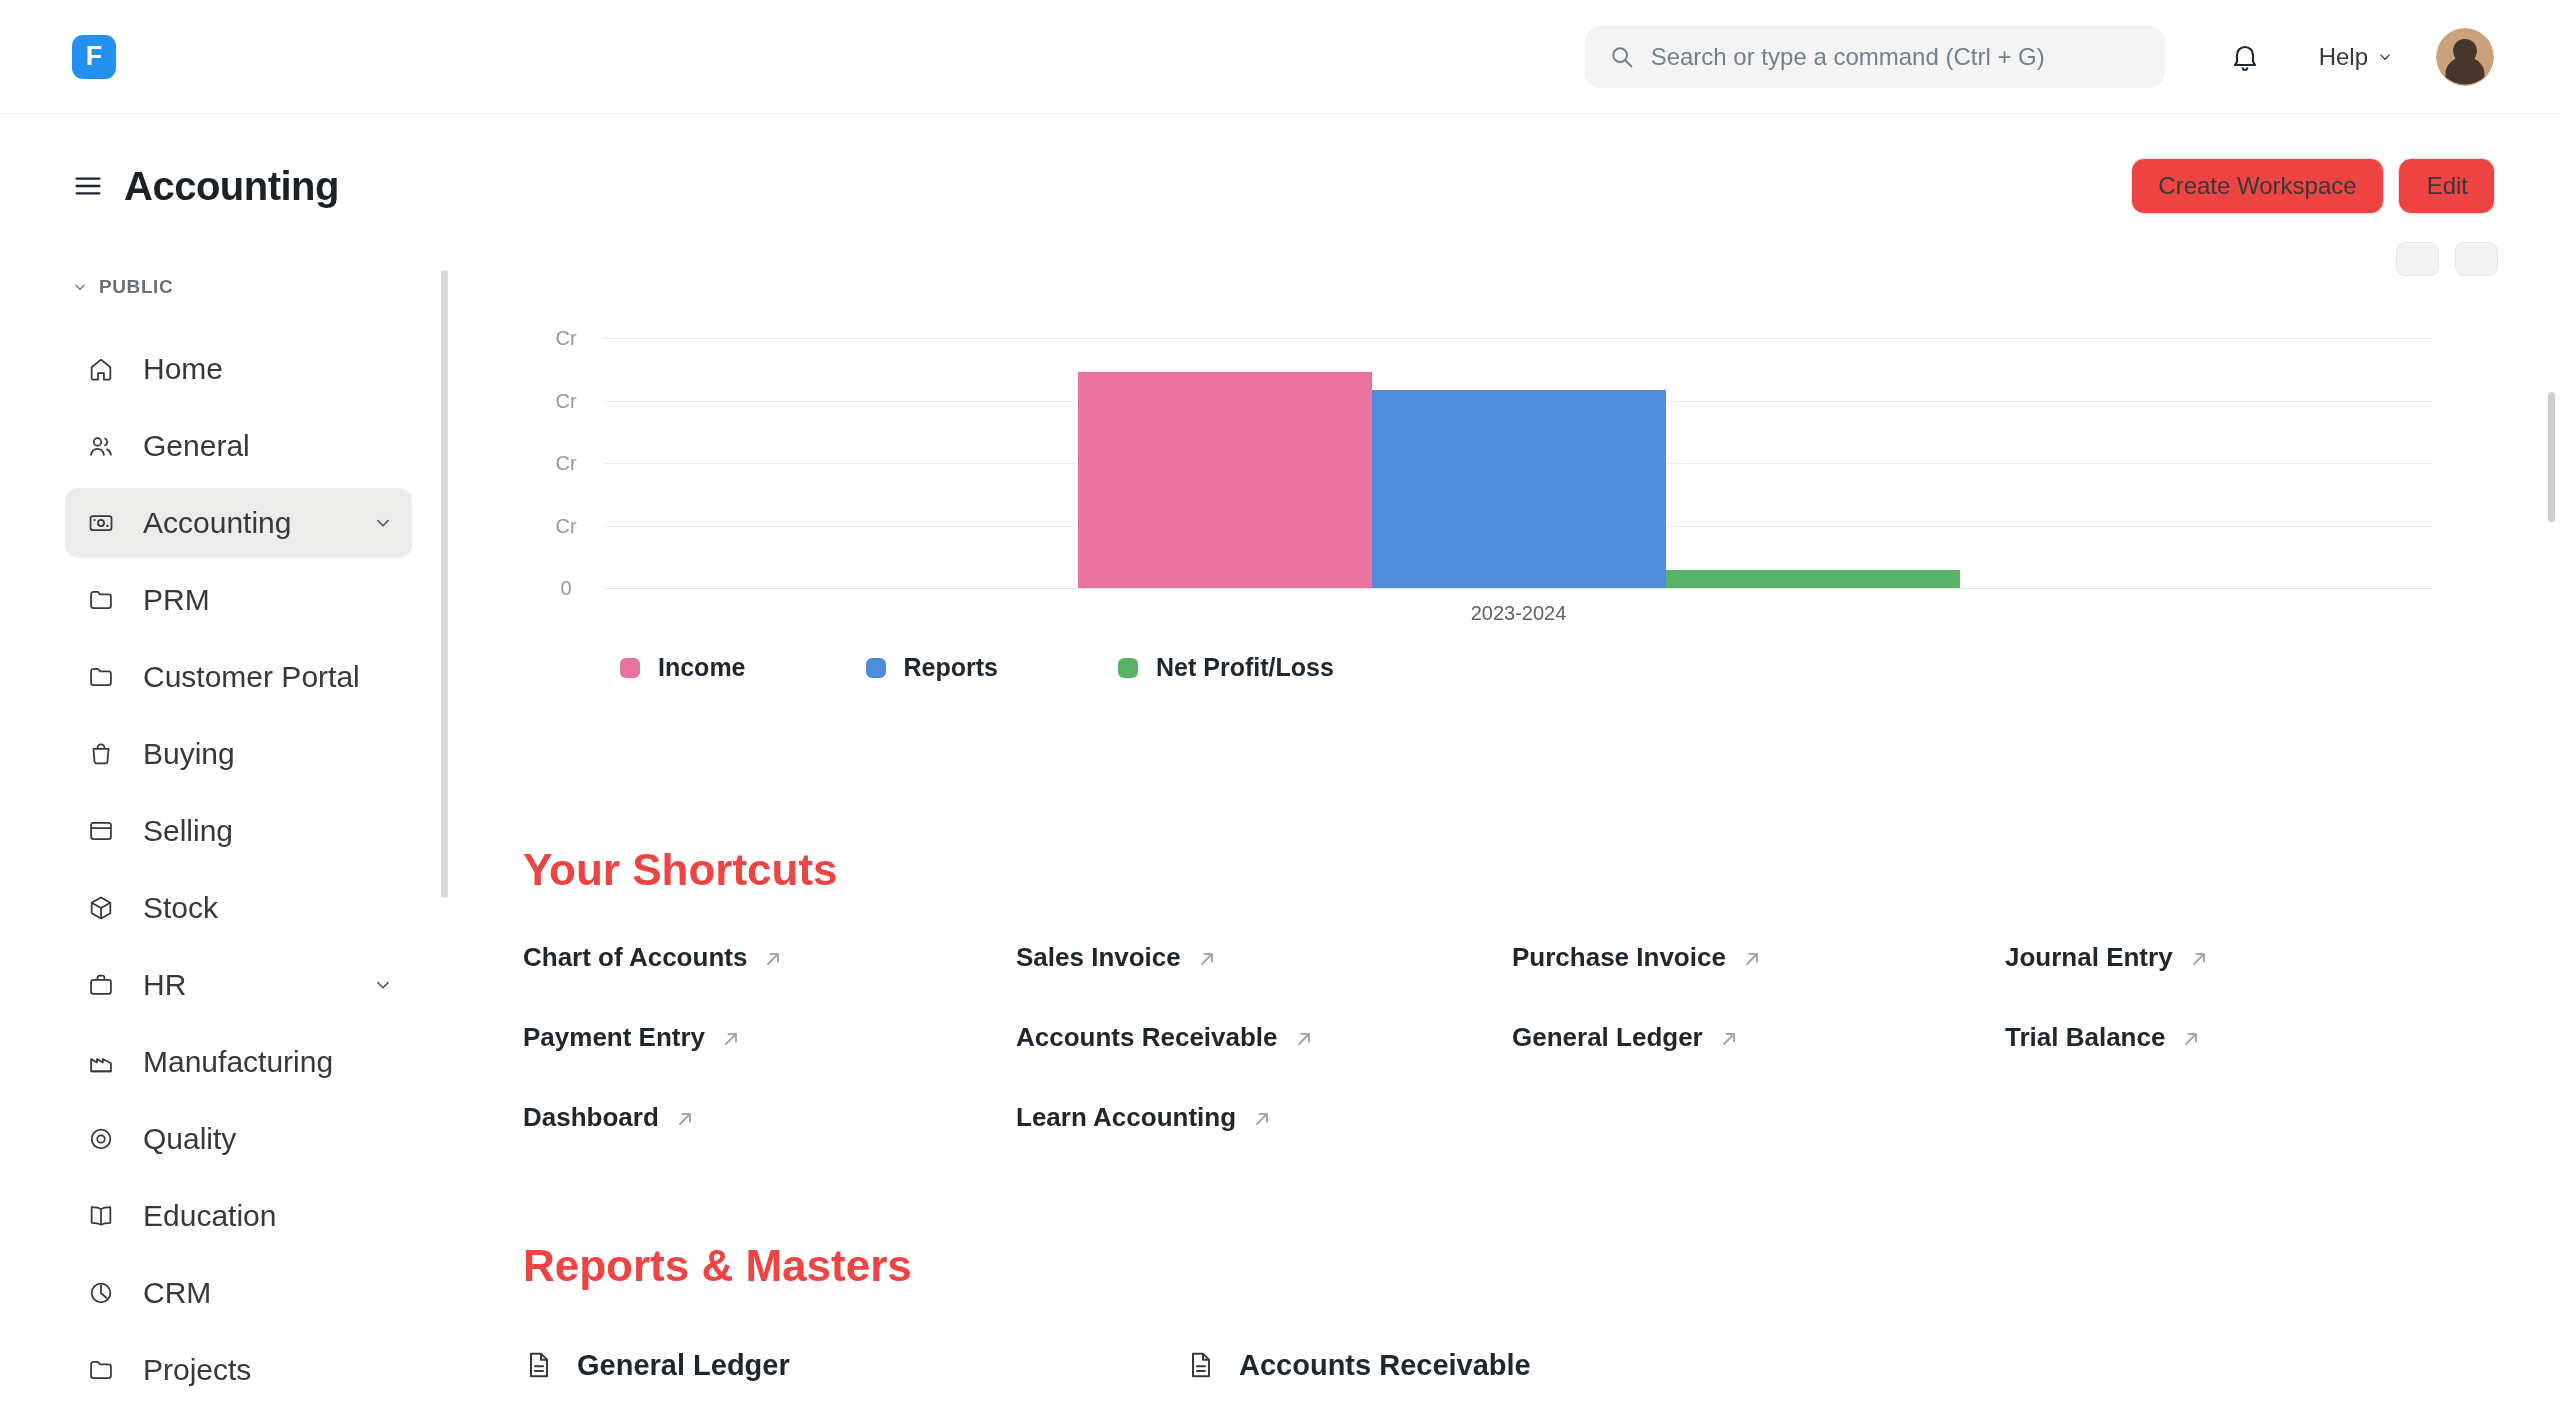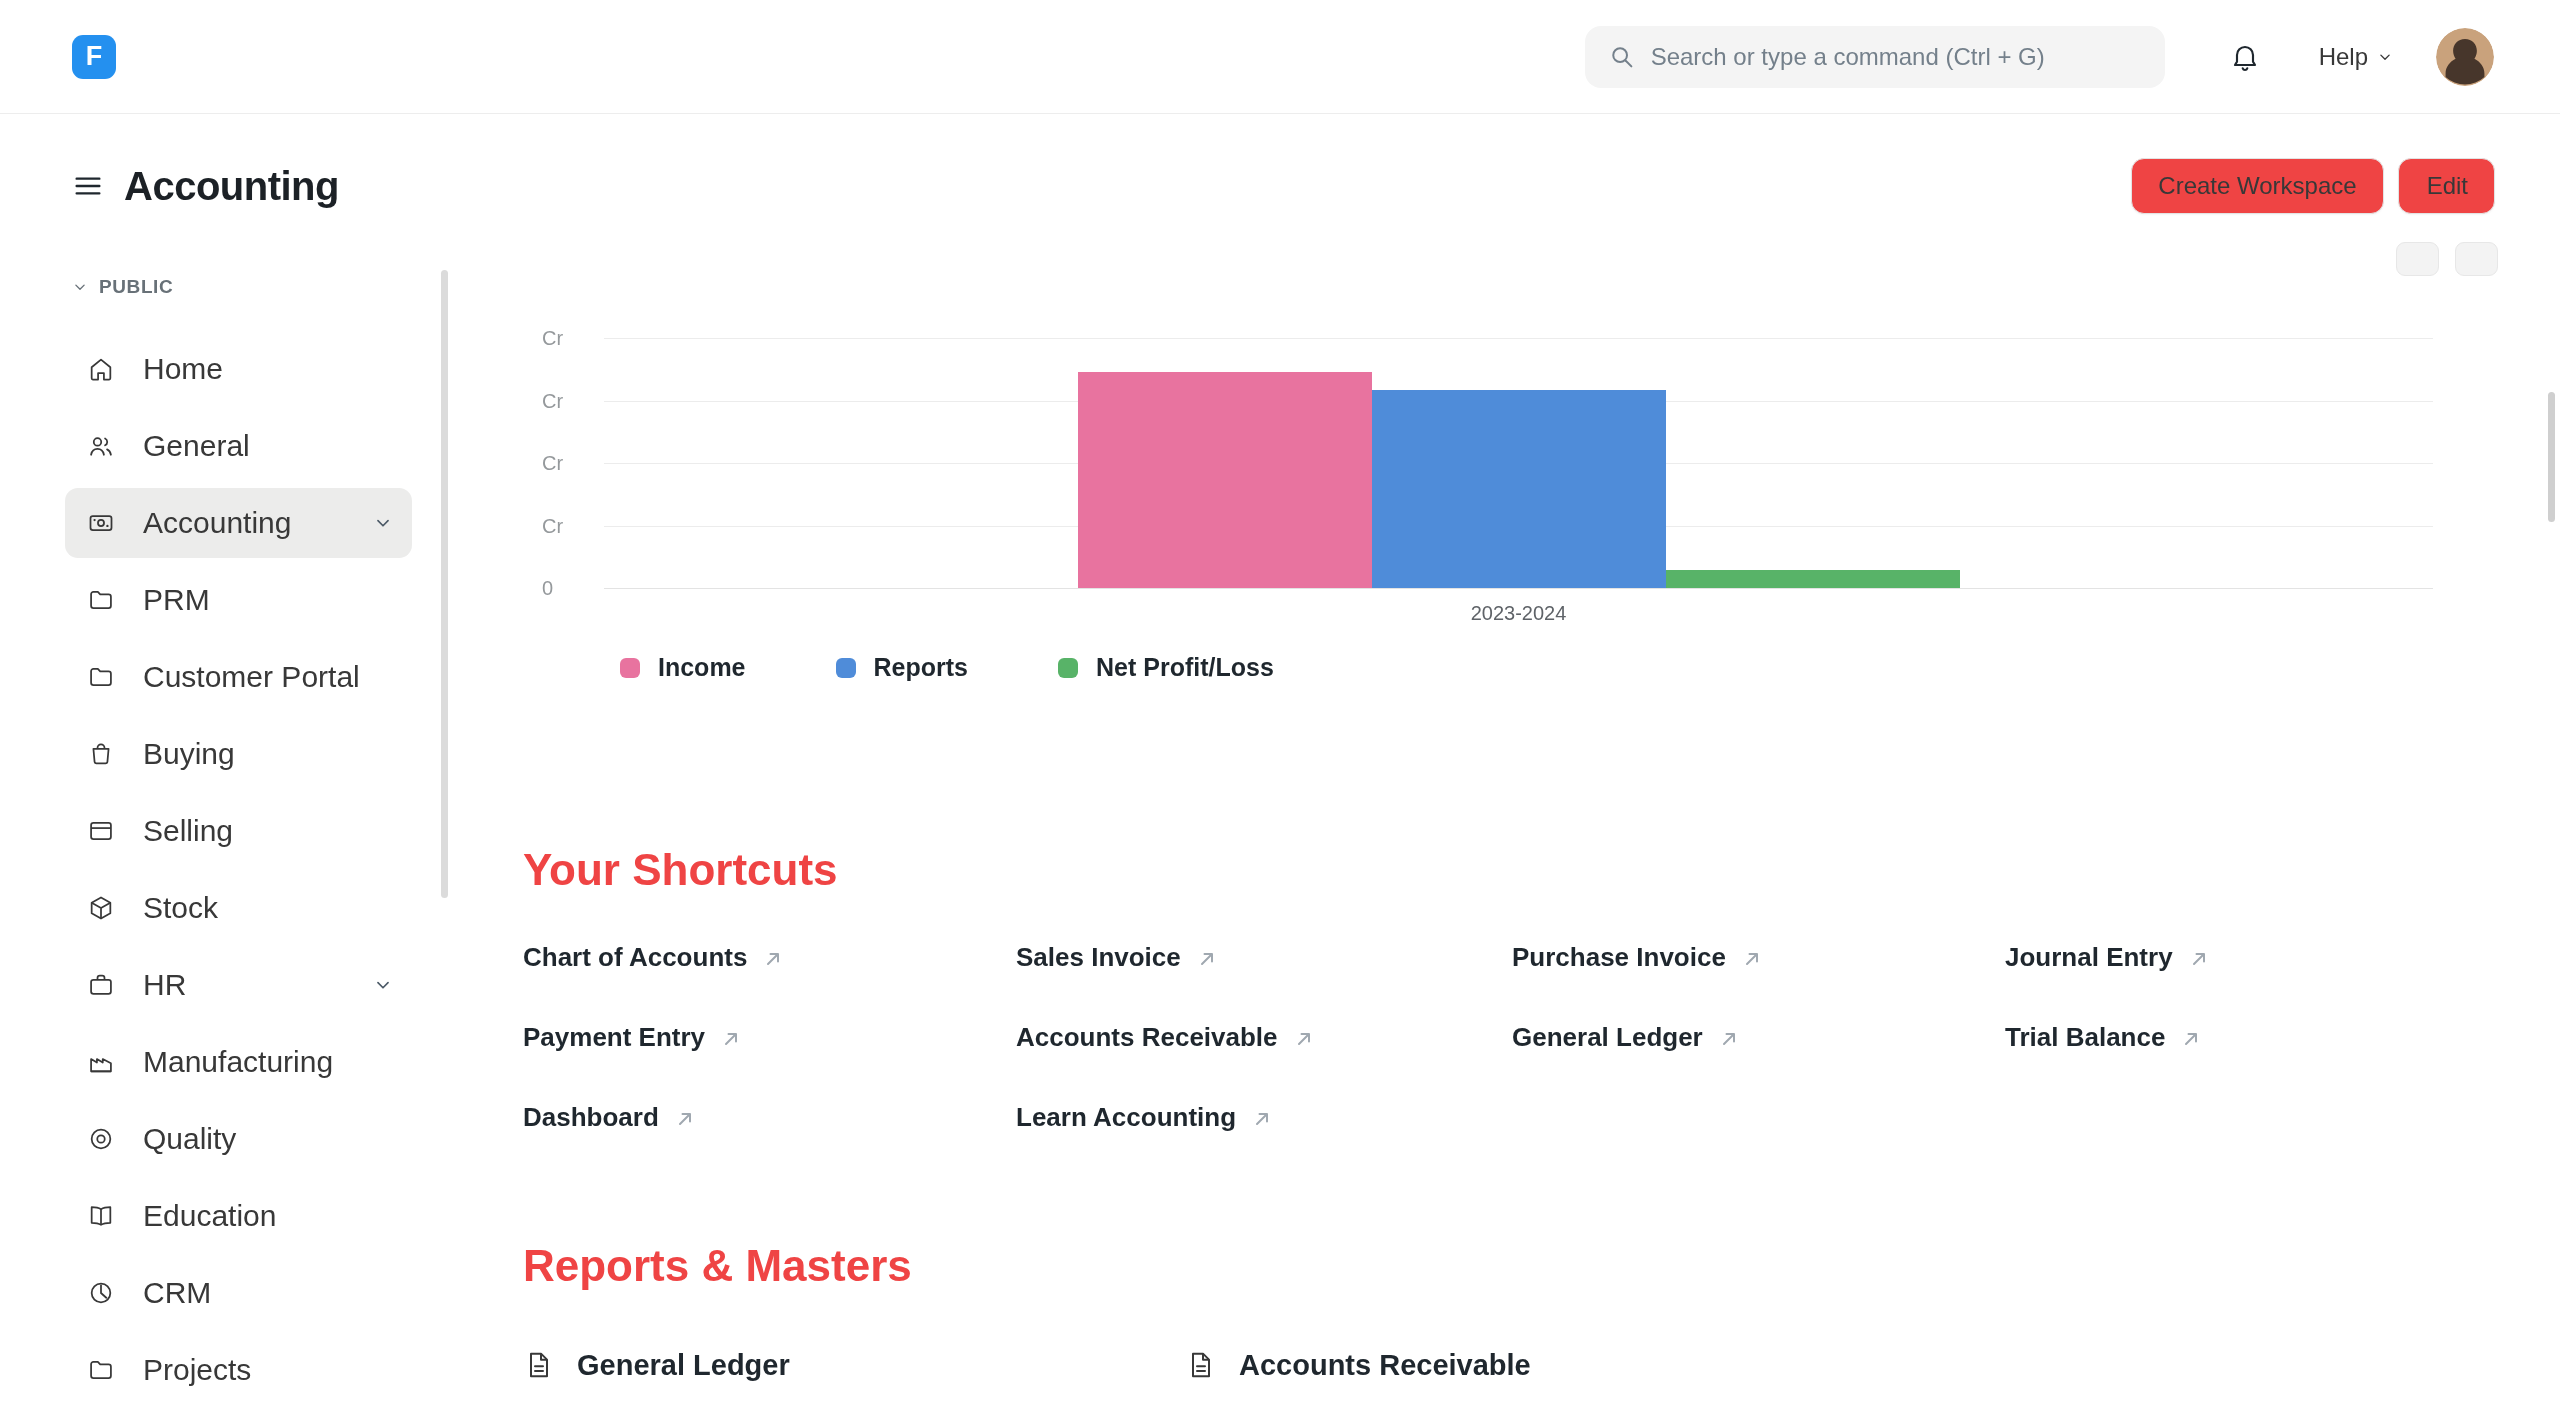--- a/index.html
+++ b/index.html
@@ -56,26 +56,26 @@
   .main { flex:1; position:relative; padding-left:71px; padding-right:60px; }
 
   .chart-pill { position:absolute; top:-28px; width:43px; height:34px; border-radius:9px;
     background:#F3F3F3; border:1px solid #E7E7E7; cursor:pointer; }
   .pill-a { right:121px; } .pill-b { right:62px; }
 
   
   .chart-grid { position:relative; margin-top:68px; margin-left:81px; width:1829px; height:250px; }
   .gridline { position:absolute; left:0; right:0; height:0; border-top:1px solid #ECECEC; }
   .gridline.zero { border-top-color:#E3E3E3; }
-  .tick { position:absolute; left:-62px; width:48px; text-align:left; transform:translateY(-50%);
+  .tick { position:absolute; left:-62px; width:48px; text-align:center; transform:translateY(-50%);
     font-size:20px; color:#95999C; }
   .bar { position:absolute; bottom:0; }
   .chart-xlabel { margin-left:81px; width:1829px; text-align:center; margin-top:14px;
     font-size:20px; color:#5F6368; }
-  .chart-legend { display:flex; align-items:center; margin-left:97px; margin-top:28px; gap:90px; }
+  .chart-legend { display:flex; align-items:center; margin-left:97px; margin-top:28px; gap:120px; }
   .legend-item { display:flex; align-items:center; gap:18px; cursor:pointer; }
   .legend-dot { width:20px; height:20px; border-radius:6px; }
   .legend-label { font-size:25px; font-weight:600; color:#1F272E; }
 
   
   .section-heading { font-size:44px; font-weight:700; color:#ef4444; }
   .h-shortcuts { margin-top:163px; }
   .h-reports { margin-top:108px; }
 
   .shortcut-grid { margin-top:46px; display:grid; grid-template-columns:493px 496px 493px 1fr;

